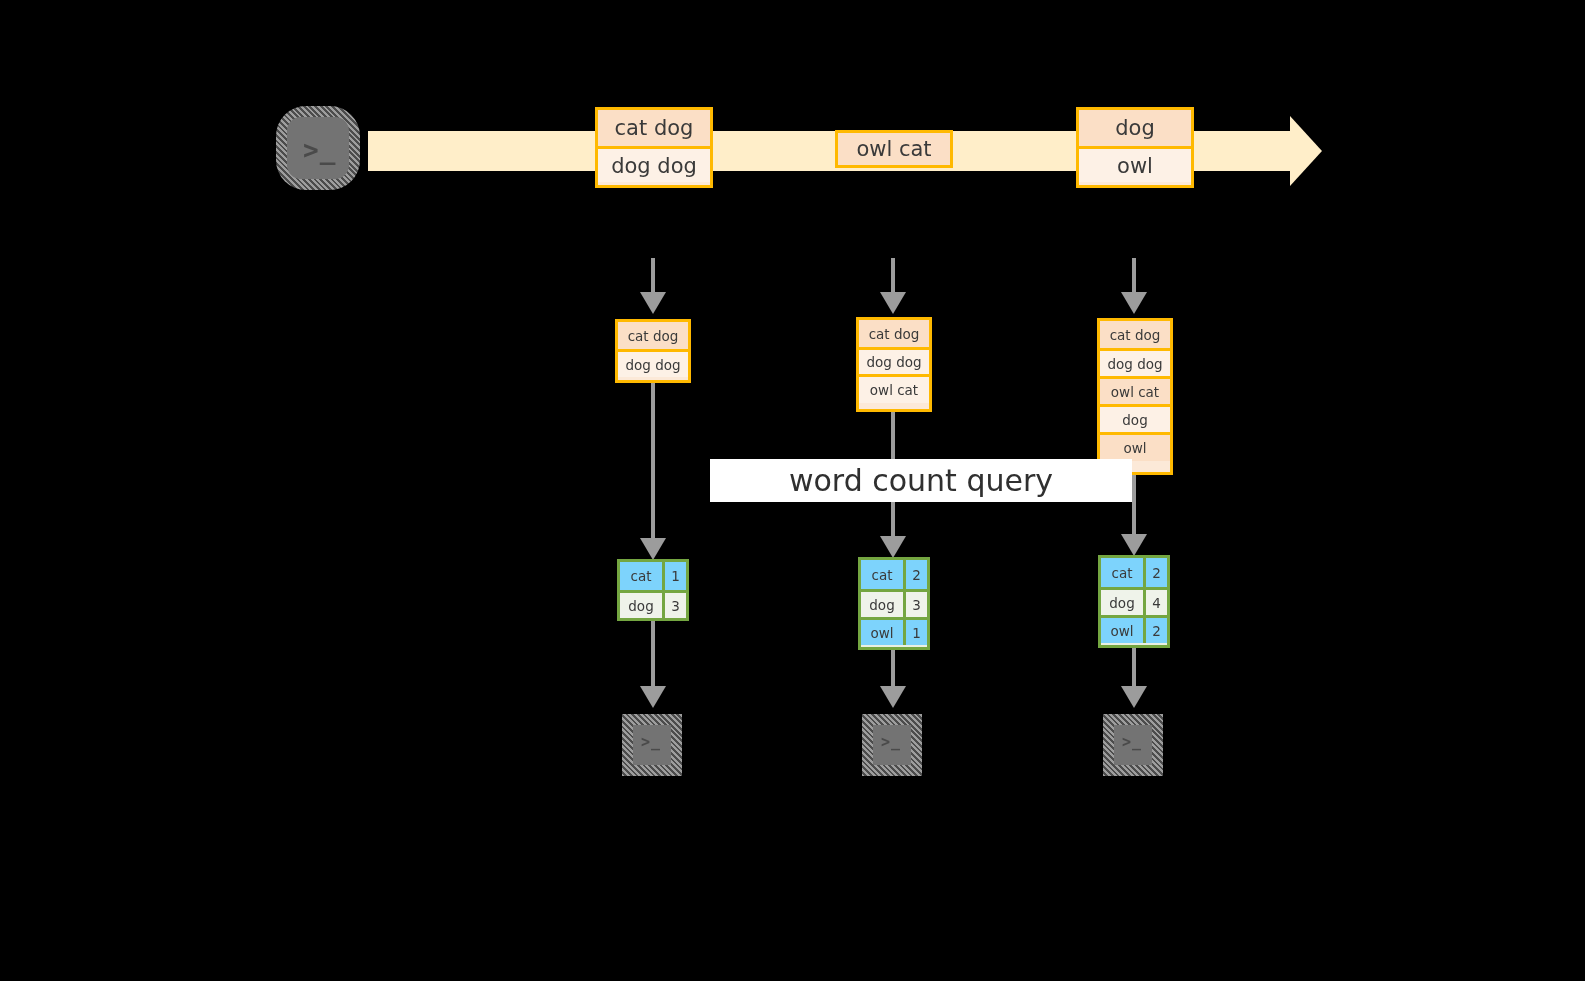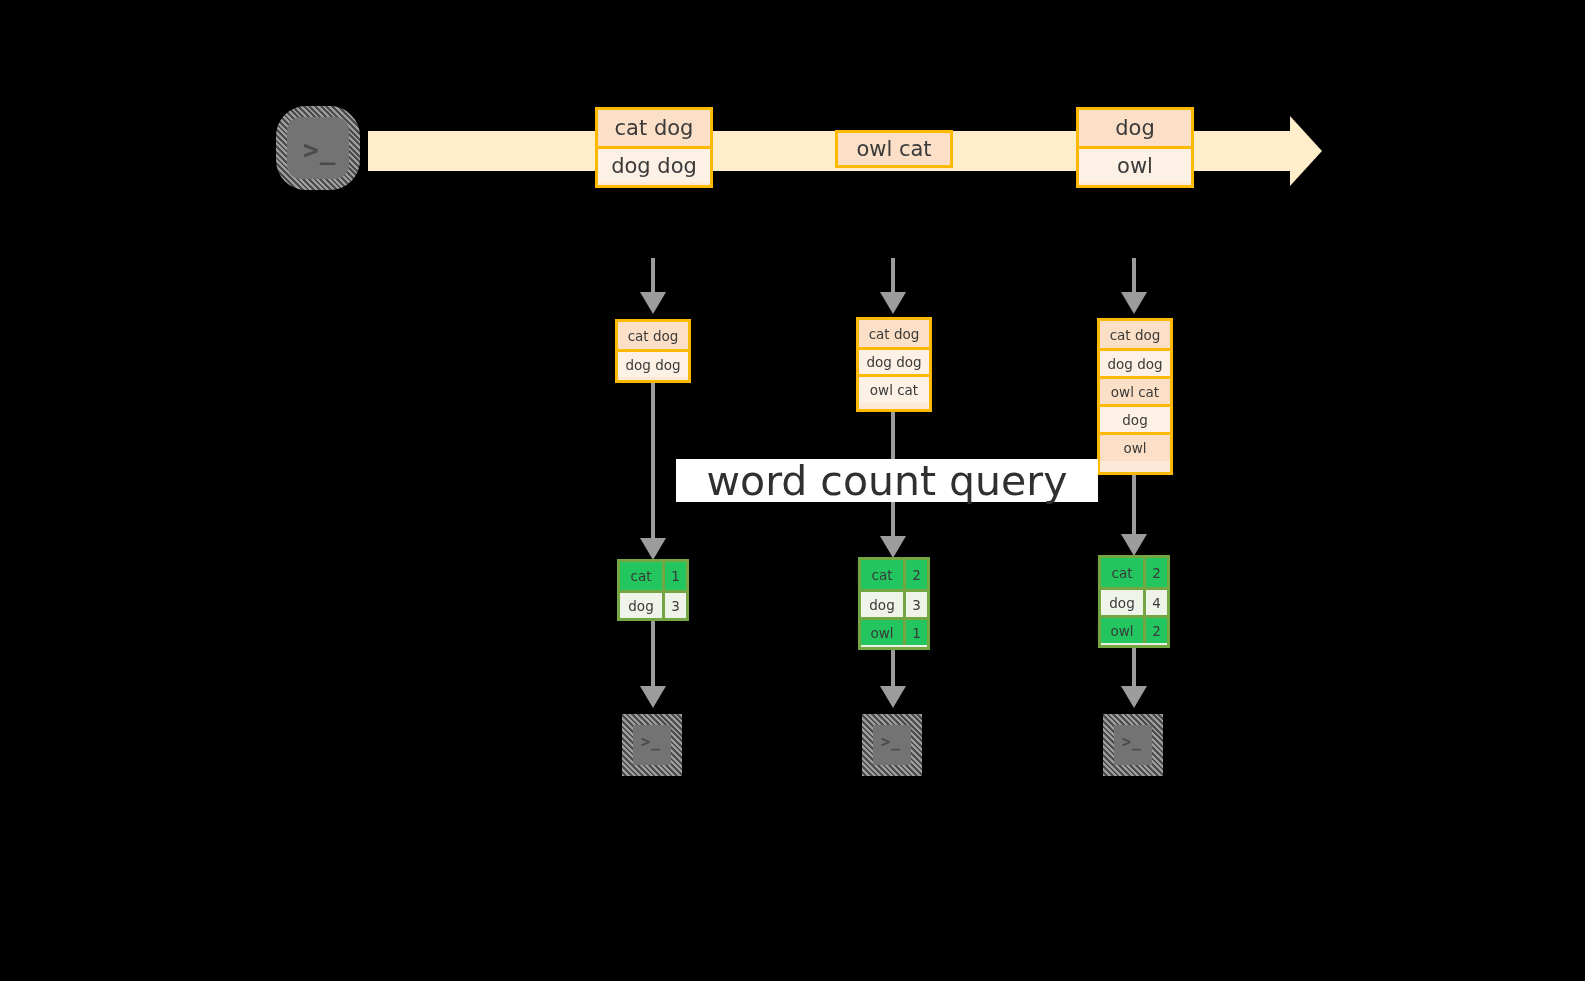--- a/index.html
+++ b/index.html
@@ -103,21 +103,21 @@
   .gbox .gcell {
     box-sizing: border-box;
     display: flex;
     align-items: center;
     justify-content: center;
     color: #3a3a3a;
     white-space: nowrap;
   }
   .gbox .gcell.k { flex: 0 0 auto; }
   .gbox .gcell.v { flex: 1 1 auto; border-left: 3px solid #74A641; }
-  .gbox .grow.shade-a .gcell { background: #22c55e; }
+  .gbox .grow.shade-a .gcell { background: #7dd3fc; }
   .gbox .grow.shade-b .gcell { background: #EFF3EA; }
 
   
   .vline {
     position: absolute;
     width: 4px;
     background: #9c9c9c;
   }
   .vline.dashed {
     background: none;
@@ -269,15 +269,15 @@
 
   <div class="vline" style="left:1132px; top:648px; height:42px;"></div>
   <div class="vhead" style="left:1121px; top:686px;"></div>
 
   <div class="terminal" style="left:1103px; top:714px; width:60px; height:62px;">
     <div class="hatch"></div>
     <div class="inner"></div>
     <div class="glyph" style="left:8px; top:10px; font-size:15px;">&gt;_</div>
   </div>
 
-  <div class="query-label" style="left:676px; top:459px; width:422px; height:43px; font-size:41px;">word count query</div>
+  <div class="query-label" style="left:710px; top:459px; width:422px; height:43px; font-size:30px;">word count query</div>
 
 </div>
 
 </body></html>

